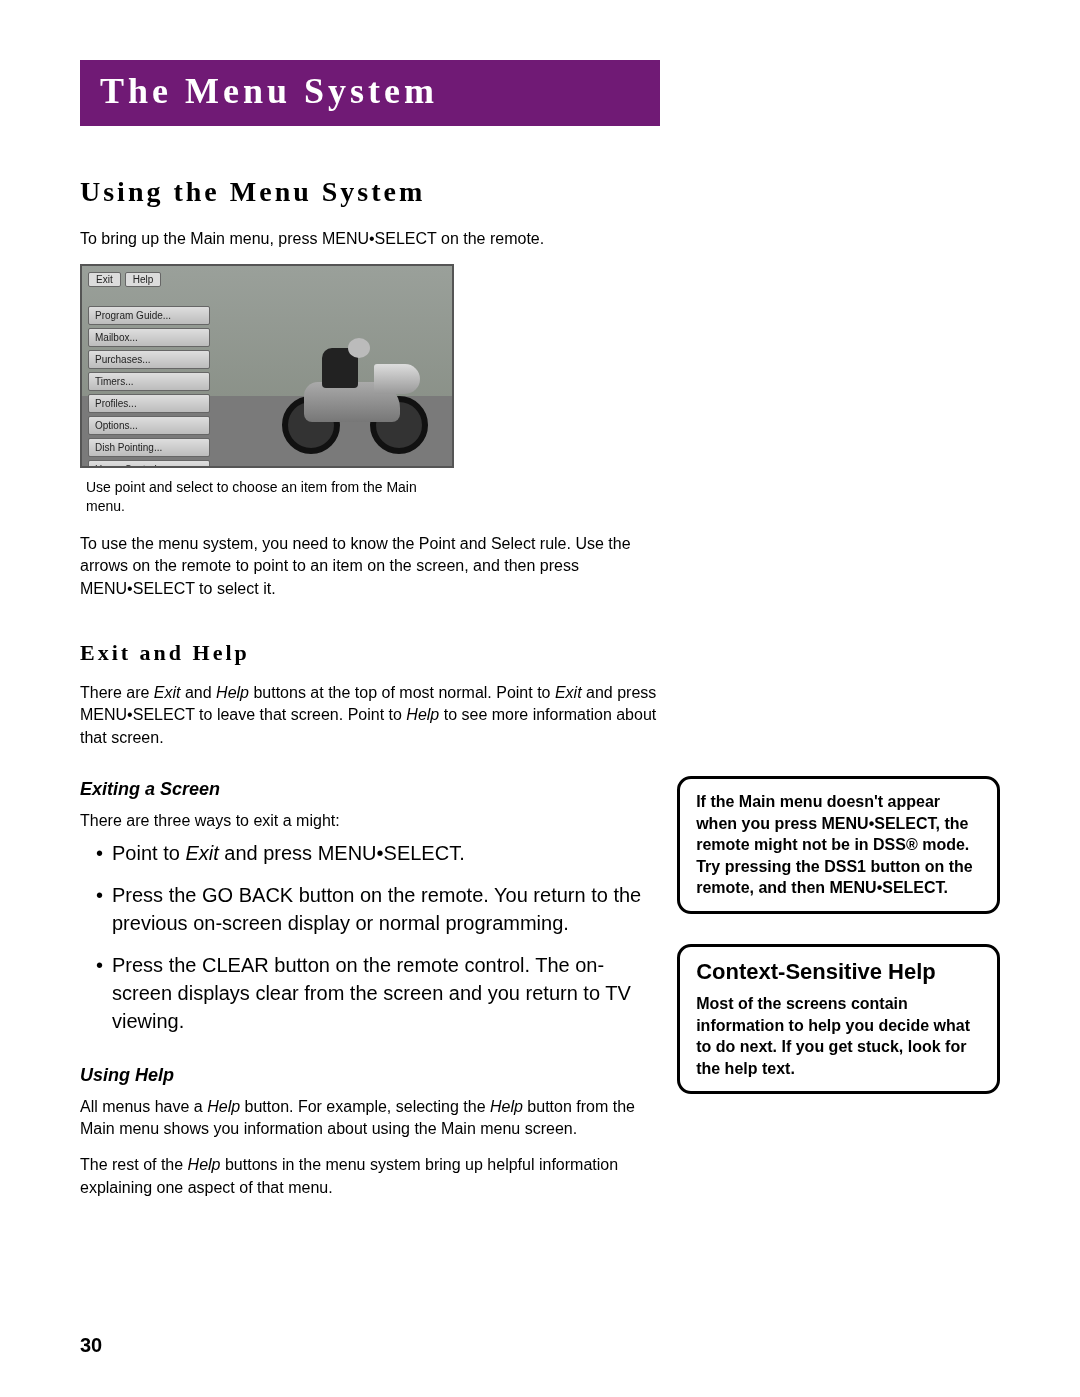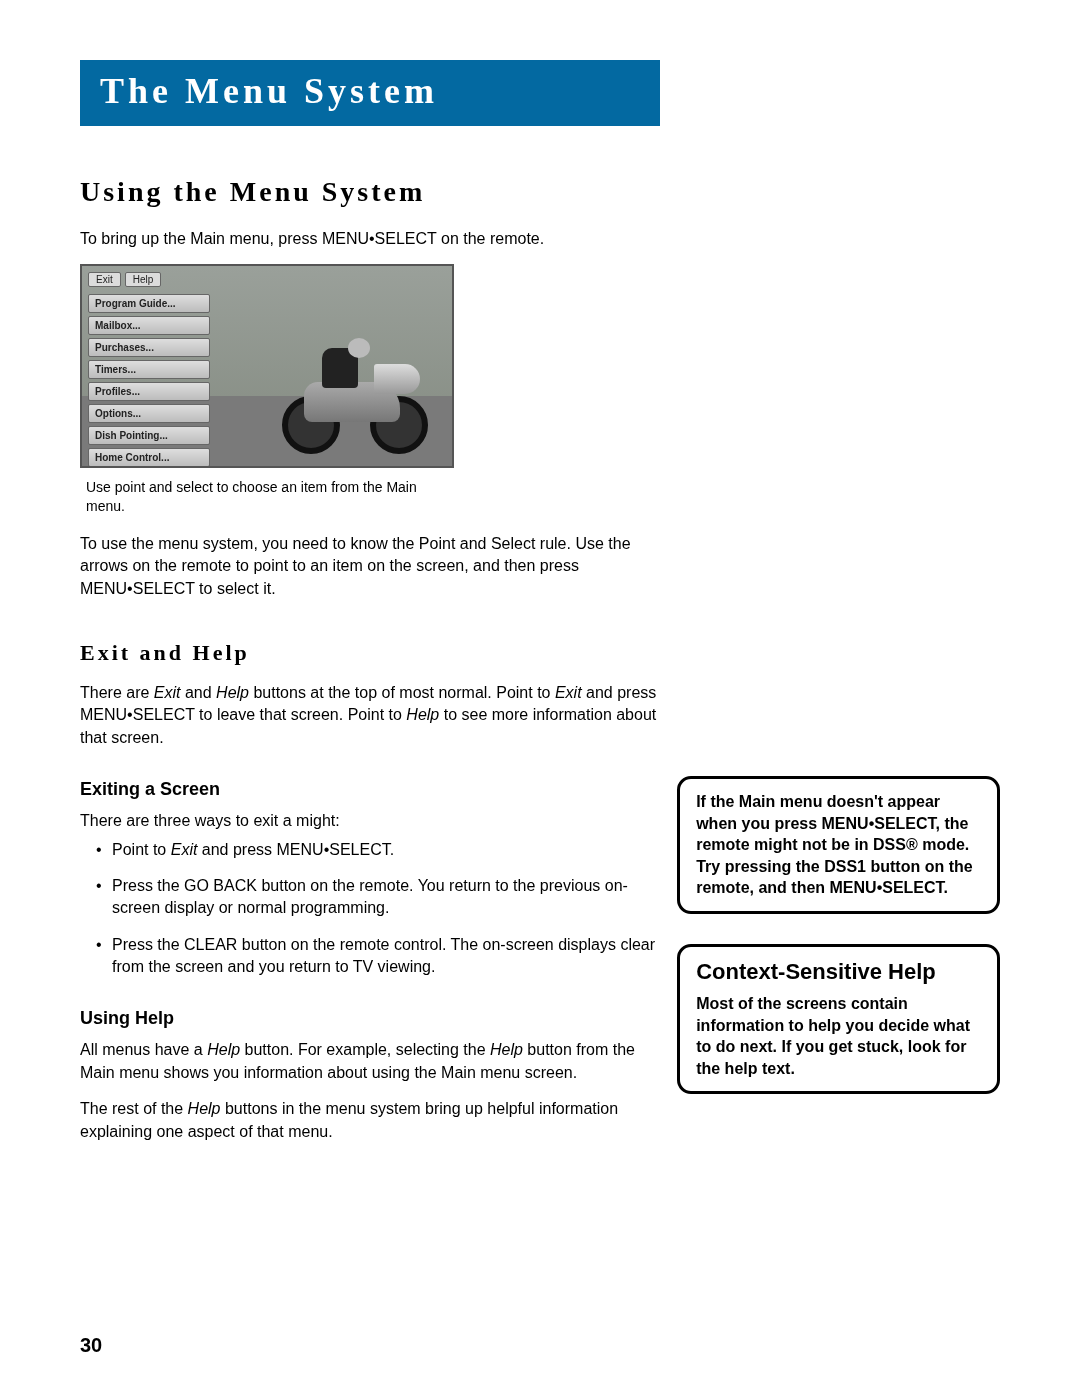--- a/index.html
+++ b/index.html
@@ -10,21 +10,21 @@
     color: #000;
   }
   .page {
     width: 1080px;
     height: 1397px;
     position: relative;
     box-sizing: border-box;
     padding: 60px 80px 40px 80px;
   }
   .title-bar {
-    background: #0369a1;
+    background: #701a75;
     color: #fff;
     padding: 10px 20px 14px 20px;
     width: 540px;
   }
   .title-bar h1 {
     margin: 0;
     font-family: Georgia, "Times New Roman", serif;
     font-weight: bold;
     font-size: 36px;
     letter-spacing: 4px;
@@ -54,39 +54,40 @@
     font-weight: bold;
     font-size: 22px;
     letter-spacing: 3px;
     margin: 40px 0 16px 0;
   }
   h4.subsub {
     font-family: Arial, Helvetica, sans-serif;
     font-weight: bold;
     font-size: 18px;
     margin: 30px 0 10px 0;
+    font-style: italic;
   }
   p.body {
     font-size: 16px;
     line-height: 1.4;
     margin: 0 0 14px 0;
   }
   .caption {
     font-size: 14px;
     line-height: 1.3;
     margin: 10px 0 18px 6px;
     width: 360px;
   }
   ul.bullets {
     list-style: none;
     padding: 0 0 0 16px;
     margin: 6px 0 14px 0;
   }
   ul.bullets li {
-    font-size: 16px;
+    font-size: 20px;
     line-height: 1.4;
     margin-bottom: 14px;
     position: relative;
     padding-left: 16px;
   }
   ul.bullets li::before {
     content: "•";
     position: absolute;
     left: 0;
     top: 0;
@@ -111,23 +112,22 @@
     background: #dcdcdc;
     border: 1px solid #666;
     border-radius: 2px;
     font-size: 10px;
     padding: 1px 7px;
     color: #222;
   }
   .ss-menu {
     position: absolute;
     left: 6px;
-    top: 28px;
+    top: 40px;
     width: 122px;
-    font-weight: bold;
   }
   .ss-item {
     background: linear-gradient(#dedede, #bcbcbc);
     border: 1px solid #666;
     border-radius: 2px;
     font-size: 10px;
     padding: 3px 6px;
     margin-bottom: 3px;
     color: #222;
     box-sizing: border-box;

